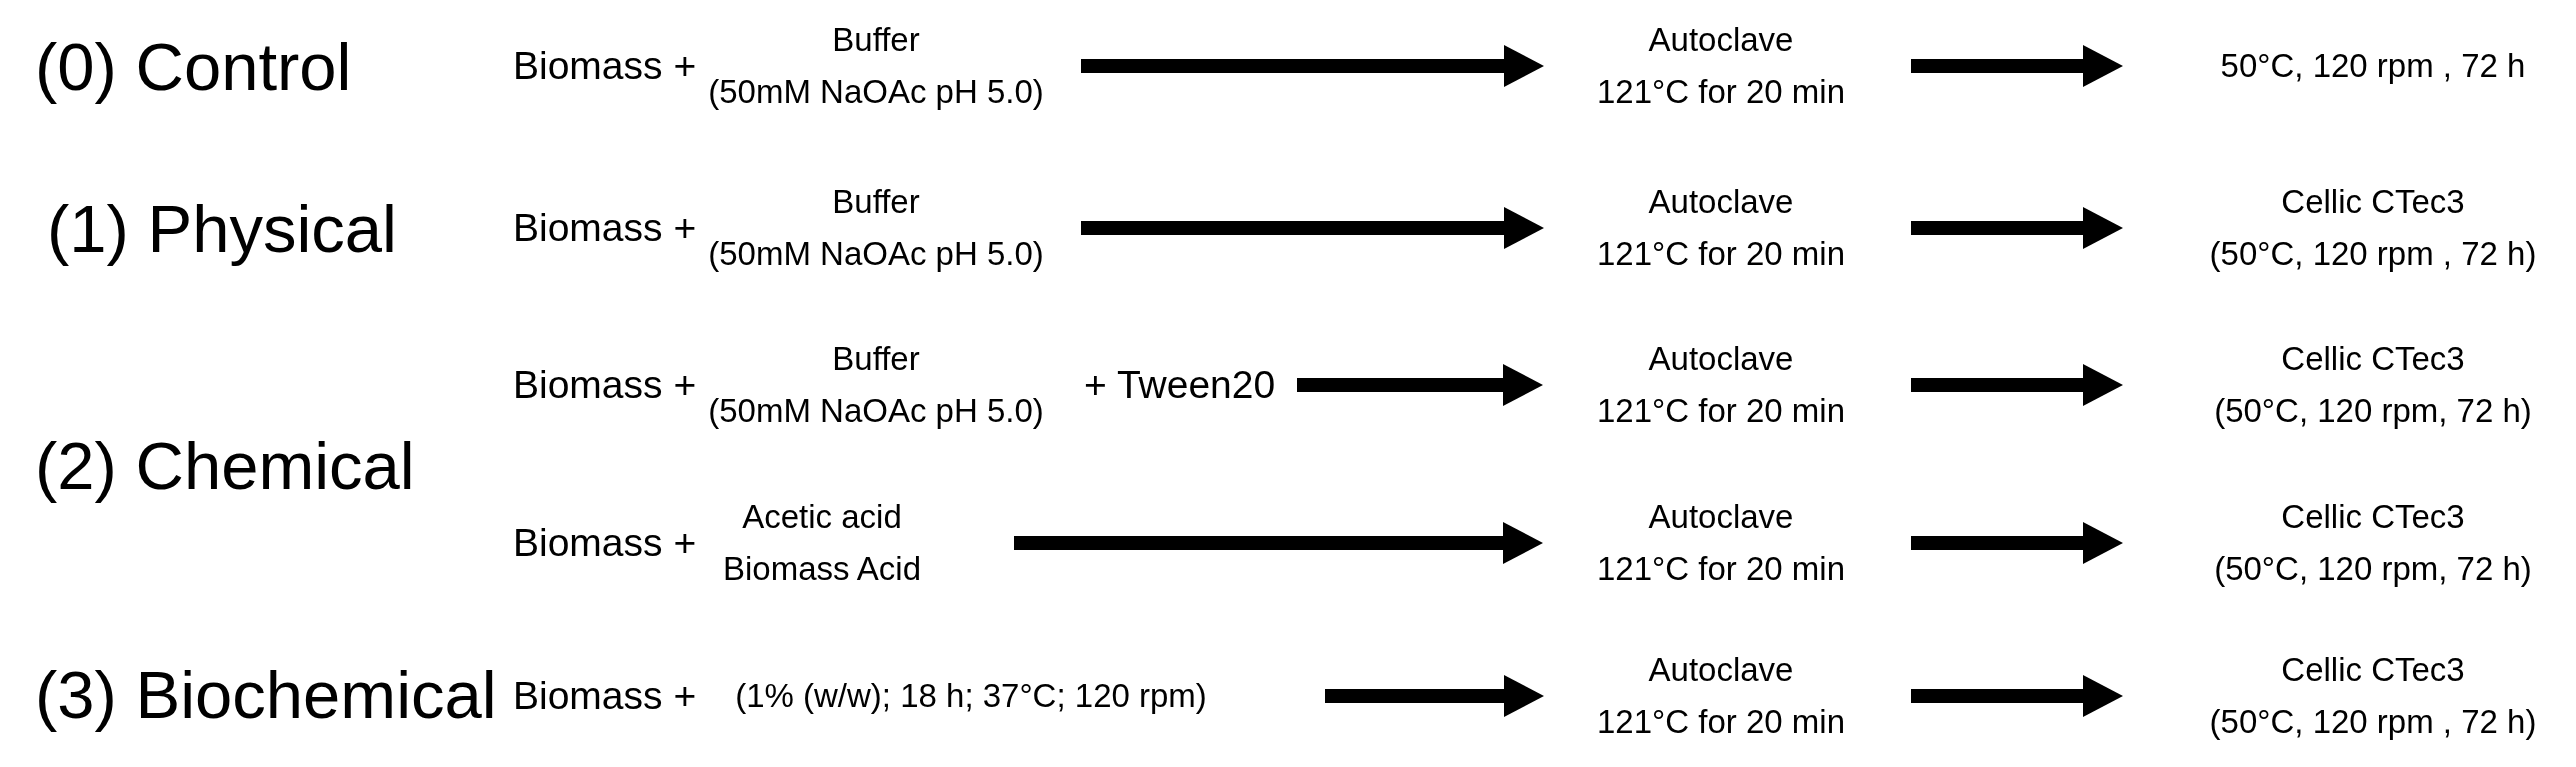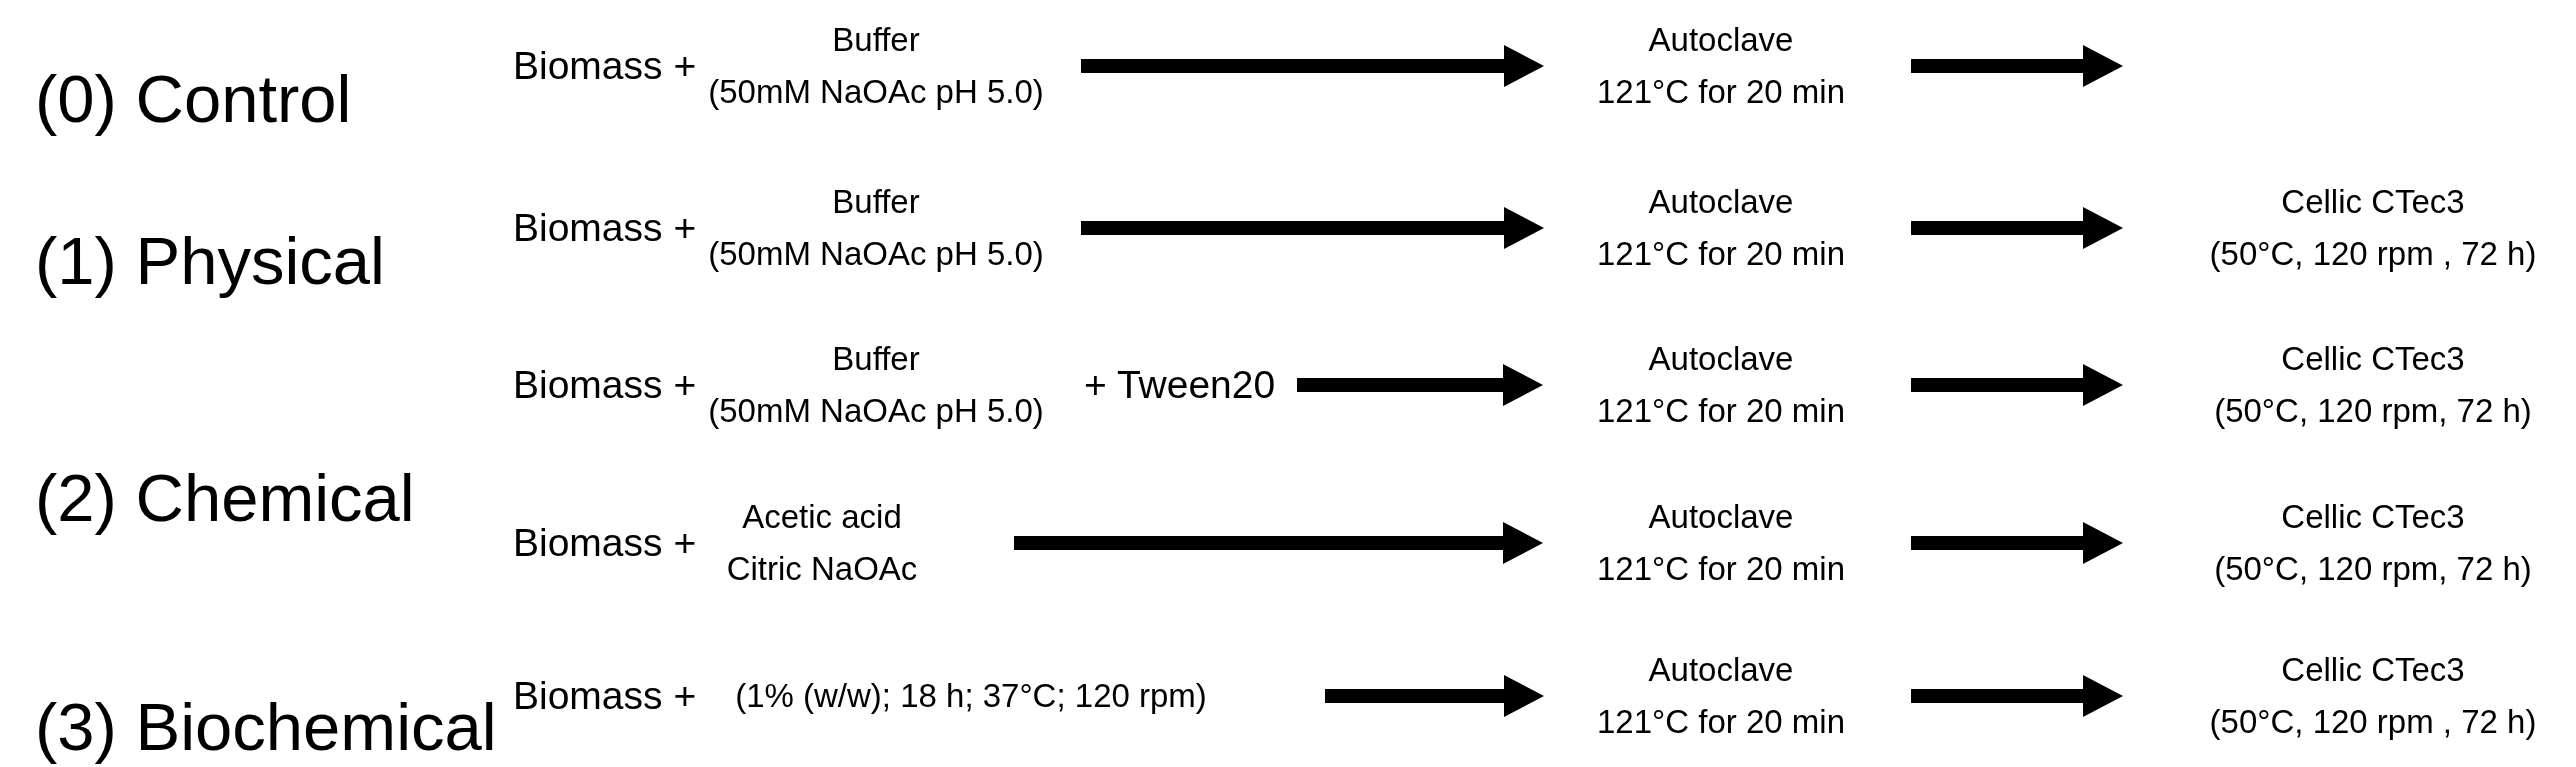--- a/index.html
+++ b/index.html
@@ -10,21 +10,20 @@
     background: #ffffff;
     color: #000000;
     font-family: "Liberation Sans", sans-serif;
     overflow: hidden;
   }
   .cat {
     position: absolute;
     transform: translateY(-50%);
     font-size: 67px;
     white-space: nowrap;
-    margin-top: 32px;
   }
   .txt {
     position: absolute;
     transform: translateY(-50%);
     font-size: 39px;
     white-space: nowrap;
   }
   .stack {
     position: absolute;
     transform: translate(-50%, -50%);
@@ -54,40 +53,43 @@
     border-top: 21px solid transparent;
     border-bottom: 21px solid transparent;
   }
 </style>
 </head>
 <body>
 
 <div class="canvas">
 
   <div class="cat" style="left:35px; top:66px;">(0) Control</div>
-  <div class="cat" style="left:35px; top:228px;">(1) Physical</div>
+  <div class="cat" style="left:47px; top:228px;">(1) Physical</div>
   <div class="cat" style="left:35px; top:465px;">(2) Chemical</div>
   <div class="cat" style="left:35px; top:694px;">(3) Biochemical</div>
 
   <div class="txt" style="left:513px; top:66px;">Biomass +</div>
   <div class="stack" style="left:876px; top:66px;">
     <div>Buffer</div>
     <div>(50mM NaOAc pH 5.0)</div>
   </div>
   <div class="arrow" style="left:1081px; top:66px; width:463px;">
     <div class="shaft"></div>
     <div class="head"></div>
   </div>
   <div class="stack" style="left:1721px; top:66px;">
     <div>Autoclave</div>
     <div>121°C for 20 min</div>
   </div>
   <div class="arrow" style="left:1911px; top:66px; width:212px;">
     <div class="shaft"></div>
     <div class="head"></div>
+  </div>
+  <div class="stack" style="left:2373px; top:66px;">
+    <div>50°C, 120 rpm , 72 h</div>
   </div>
 
   <div class="txt" style="left:513px; top:228px;">Biomass +</div>
   <div class="stack" style="left:876px; top:228px;">
     <div>Buffer</div>
     <div>(50mM NaOAc pH 5.0)</div>
   </div>
   <div class="arrow" style="left:1081px; top:228px; width:463px;">
     <div class="shaft"></div>
     <div class="head"></div>
@@ -124,21 +126,21 @@
     <div class="head"></div>
   </div>
   <div class="stack" style="left:2373px; top:385px;">
     <div>Cellic CTec3</div>
     <div>(50°C, 120 rpm, 72 h)</div>
   </div>
 
   <div class="txt" style="left:513px; top:543px;">Biomass +</div>
   <div class="stack" style="left:822px; top:543px;">
     <div>Acetic acid</div>
-    <div>Citric NaOAc</div>
+    <div>Biomass Acid</div>
   </div>
   <div class="arrow" style="left:1014px; top:543px; width:529px;">
     <div class="shaft"></div>
     <div class="head"></div>
   </div>
   <div class="stack" style="left:1721px; top:543px;">
     <div>Autoclave</div>
     <div>121°C for 20 min</div>
   </div>
   <div class="arrow" style="left:1911px; top:543px; width:212px;">

